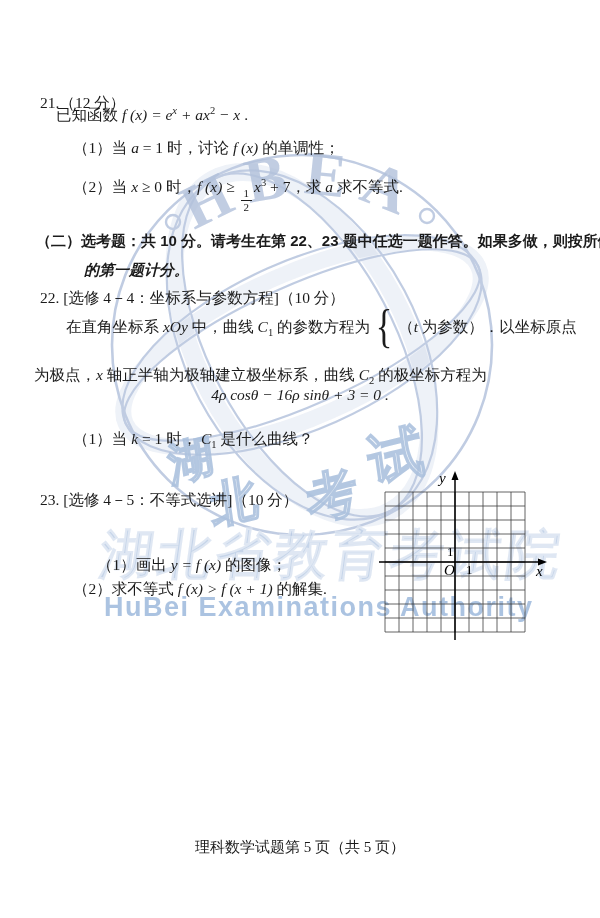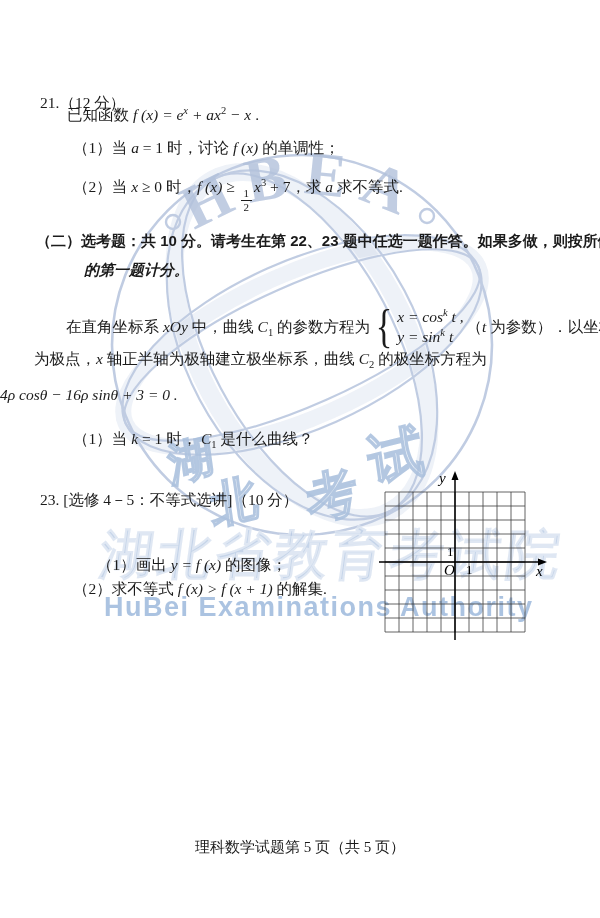--- a/index.html
+++ b/index.html
@@ -33,21 +33,21 @@
   .subn{vertical-align:sub;font-size:.68em;line-height:0;}
   .frac{display:inline-flex;flex-direction:column;align-items:center;vertical-align:-0.45em;
         line-height:1;margin:0 2px;font-size:11px;}
   .frac .num{border-bottom:1px solid #1b1b1b;padding:0 3px 1px;}
   .frac .den{padding-top:1px;}
   .sysline{display:flex;align-items:center;height:46px;}
   .sys{display:inline-flex;align-items:center;margin:0 3px;}
   .brace{font-size:46px;font-weight:400;transform:scaleX(.75);line-height:1;}
   .sys-col{display:inline-flex;flex-direction:column;margin-left:2px;}
   .sys-row{line-height:20px;}
-  .centered{left:0;width:600px;text-align:left;}
+  .centered{left:0;width:600px;text-align:center;}
 
   
   .fig{position:absolute;left:377px;top:469px;z-index:2;}
   .ax{font:italic 15px "Liberation Serif","DejaVu Serif",serif;fill:#000;}
   .tick{font:13px "Liberation Serif","DejaVu Serif",serif;fill:#000;}
 
   .footer{position:absolute;z-index:2;left:0;width:600px;top:838px;text-align:center;
           font-size:15px;color:#1b1b1b;}
 </style>
 </head>
@@ -81,42 +81,39 @@
     <span class="wm-diag" style="left:168px;top:438px;font-size:46px;">湖</span>
     <span class="wm-diag" style="left:210px;top:478px;font-size:48px;">北</span>
     <span class="wm-diag" style="left:306px;top:470px;font-size:52px;">考</span>
     <span class="wm-diag" style="left:368px;top:428px;font-size:56px;">试</span>
 
     <div class="wm-org-cn">湖北省教育考试院</div>
     <div class="wm-org-en">HuBei Examinations Authority</div>
   </div>
 
   <div class="line" style="left:40px;top:76px;margin-top:16px;"><span>21.（12 分）</span></div>
-  <div class="line" style="left:67px;top:104px;text-align:right;"><span>已知函数 </span><span class="m">f (x) = e</span><span class="sup">x</span><span class="m"> + ax</span><span class="supn">2</span><span class="m"> − x</span><span> .</span></div>
+  <div class="line" style="left:56px;top:104px;text-align:right;"><span>已知函数 </span><span class="m">f (x) = e</span><span class="sup">x</span><span class="m"> + ax</span><span class="supn">2</span><span class="m"> − x</span><span> .</span></div>
   <div class="line" style="left:73px;top:137px;"><span>（1）当 </span><span class="m">a</span><span> = 1 时，讨论 </span><span class="m">f (x)</span><span> 的单调性；</span></div>
   <div class="line" style="left:73px;top:176px;"><span>（2）当 </span><span class="m">x</span><span> ≥ 0 时，</span><span class="m">f (x) ≥ </span><span class="frac">
         <span class="num">1</span>
         <span class="den">2</span>
       </span><span class="m">x</span><span class="supn">3</span><span> + 7，求 </span><span class="m">a</span><span> 求不等式.</span></div>
 
   <div class="line bold" style="left:36px;top:230px;"><span>（二）选考题：共 10 分。请考生在第 22、23 题中任选一题作答。如果多做，则按所做</span></div>
   <div class="line bold" style="left:84px;top:259px;font-style:italic;"><span>的第一题计分。</span></div>
 
+  <div class="line" style="left:40px;top:287px;"><span>22. [选修 4－4：坐标系与参数方程]（10 分）</span></div>
   <div class="line sysline" style="left:66px;top:304px;">
     <span><span>在直角坐标系 </span><span class="m">xOy</span><span> 中，曲线 </span><span class="m">C</span><span class="subn">1</span><span> 的参数方程为</span></span>
     <span class="sys">
       <span class="brace">{</span>
-      <span class="sys-col">
-        <span class="sys-row"><span class="m">x = cos</span><span class="sup">k</span><span class="m"> t ,</span></span>
-        <span class="sys-row"><span class="m">y = sin</span><span class="sup">k</span><span class="m"> t</span></span>
-      </span>
     </span>
     <span><span>（</span><span class="m">t</span><span> 为参数）．以坐标原点</span></span>
   </div>
-  <div class="line" style="left:34px;top:348px;"><span>为极点，</span><span class="m">x</span><span> 轴正半轴为极轴建立极坐标系，曲线 </span><span class="m">C</span><span class="subn">2</span><span> 的极坐标方程为</span></div>
+  <div class="line" style="left:34px;top:364px;"><span>为极点，</span><span class="m">x</span><span> 轴正半轴为极轴建立极坐标系，曲线 </span><span class="m">C</span><span class="subn">2</span><span> 的极坐标方程为</span></div>
   <div class="line centered" style="top:384px;"><span class="m">4ρ cosθ − 16ρ sinθ + 3 = 0 .</span></div>
   <div class="line" style="left:73px;top:428px;"><span>（1）当 </span><span class="m">k</span><span> = 1 时， </span><span class="m">C</span><span class="subn">1</span><span> 是什么曲线？</span></div>
 
   <div class="line" style="left:40px;top:489px;"><span>23. [选修 4－5：不等式选讲]（10 分）</span></div>
   <div class="line" style="left:73px;top:554px;margin-left:24px;"><span>（1）画出 </span><span class="m">y = f (x)</span><span> 的图像；</span></div>
   <div class="line" style="left:73px;top:578px;"><span>（2）求不等式 </span><span class="m">f (x) &gt; f (x + 1)</span><span> 的解集.</span></div>
 
   <svg class="fig" width="172" height="172" viewBox="0 0 172 172">
     <path id="grid-lines" fill="none" stroke="#3c3c3c" stroke-width="0.8" d="M 8 23 V 163 M 22 23 V 163 M 36 23 V 163 M 50 23 V 163 M 64 23 V 163 M 78 23 V 163 M 92 23 V 163 M 106 23 V 163 M 120 23 V 163 M 134 23 V 163 M 148 23 V 163 M 8 23 H 148 M 8 37 H 148 M 8 51 H 148 M 8 65 H 148 M 8 79 H 148 M 8 93 H 148 M 8 107 H 148 M 8 121 H 148 M 8 135 H 148 M 8 149 H 148 M 8 163 H 148 "></path>
     <line x1="78" y1="9" x2="78" y2="171" stroke="#000" stroke-width="1.5"></line>

